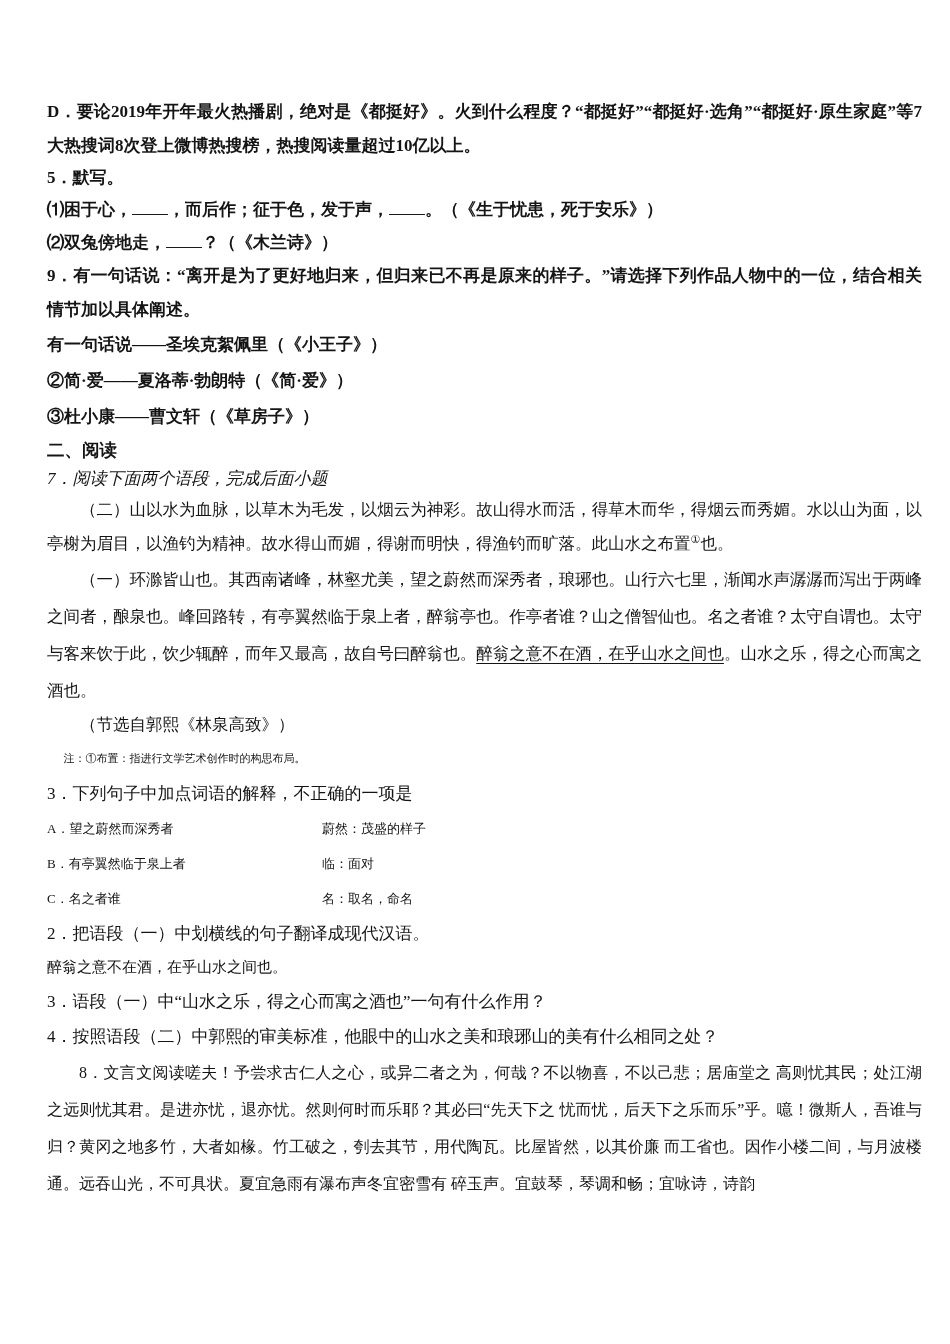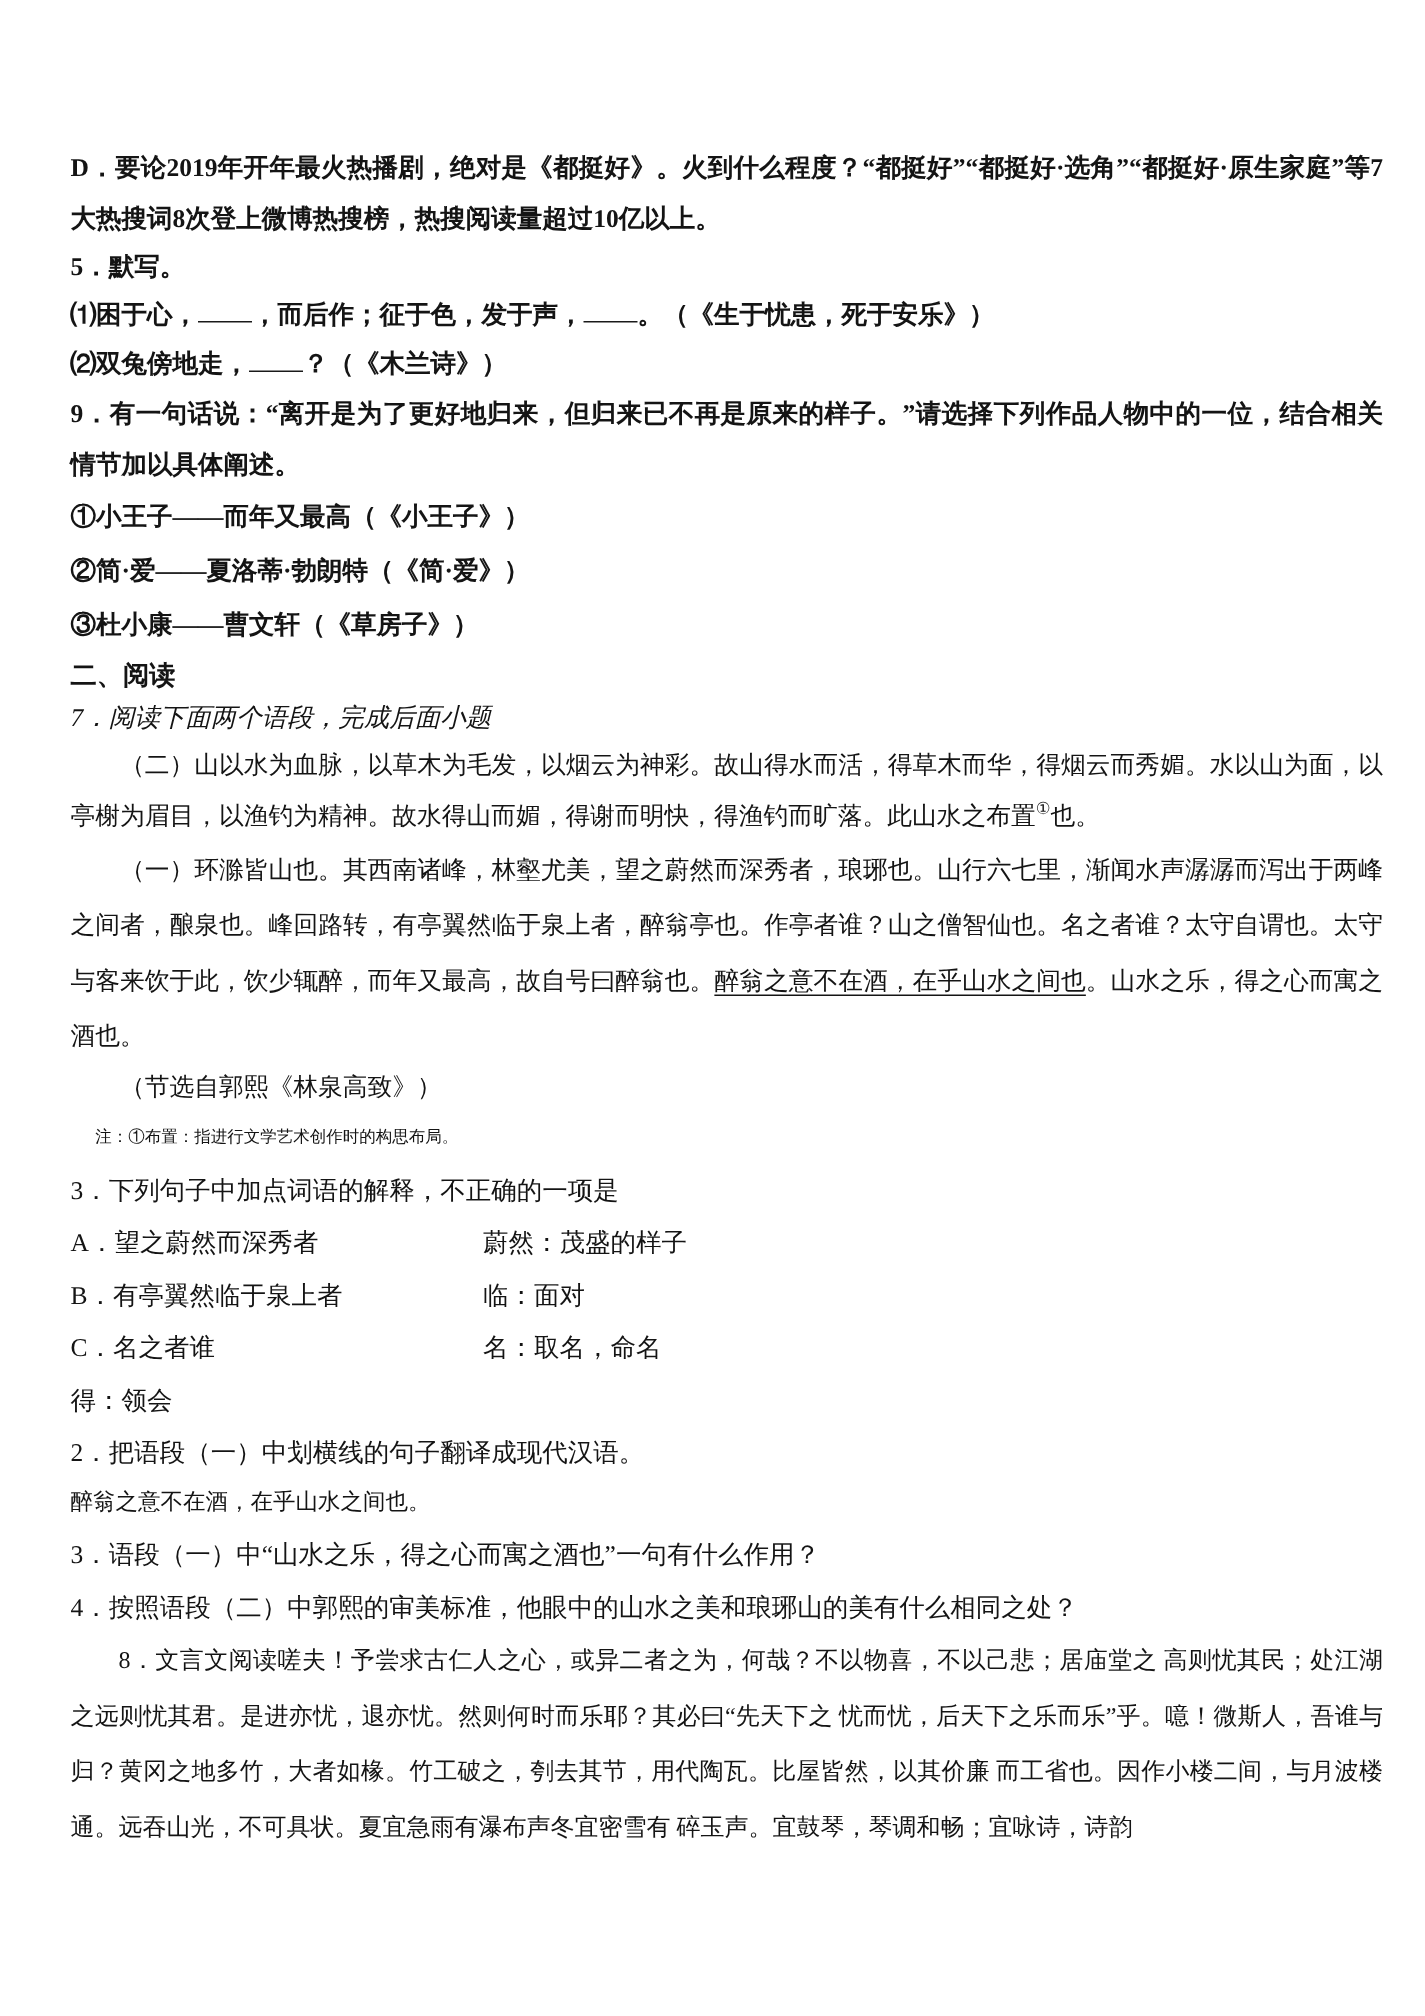--- a/index.html
+++ b/index.html
@@ -23,21 +23,21 @@
   .q6-stem{line-height:34px;}
   .choice{line-height:36px;}
   .sec-head{line-height:30px;font-size:17.5px;}
   .q7-intro{line-height:28px;font-style:italic;}
   .passage{font-size:16.5px;}
   .pass1{line-height:37px;text-indent:2em;}
   .pass2{line-height:34px;text-indent:2em;}
   .src-line{line-height:31px;text-indent:2em;font-size:16.5px;}
   .note-line{line-height:37px;text-indent:1.5em;font-size:11px;}
   .stem{line-height:34px;}
-  .opt-row{display:flex;line-height:35px;font-size:17px;}
+  .opt-row{display:flex;line-height:35px;font-size:13px;}
   .opt-left{width:275px;flex:0 0 275px;}
   .opt-right{flex:1;}
   .q2-ans{line-height:33px;font-size:15px;}
   .stem35{line-height:35px;}
   .q8-para{line-height:37px;text-indent:2em;font-size:16px;}
   .blank{
     display:inline-block;
     width:36px;height:1em;
     border-bottom:1.5px solid #1a1a1a;
     vertical-align:baseline;
@@ -53,21 +53,21 @@
   <p class="bold just d-para">D．要论2019年开年最火热播剧，绝对是《都挺好》。火到什么程度？“都挺好”“都挺好·选角”“都挺好·原生家庭”等7大热搜词8次登上微博热搜榜，热搜阅读量超过10亿以上。</p>
 
   <p class="bold q5-title">5．默写。</p>
 
   <p class="bold q5-item"><span>⑴困于心，</span><span class="blank"></span><span>，而后作；征于色，发于声，</span><span class="blank"></span><span>。（《生于忧患，死于安乐》）</span></p>
 
   <p class="bold q5-item"><span>⑵双兔傍地走，</span><span class="blank"></span><span>？（《木兰诗》）</span></p>
 
   <p class="bold just q6-stem">9．有一句话说：“离开是为了更好地归来，但归来已不再是原来的样子。”请选择下列作品人物中的一位，结合相关情节加以具体阐述。</p>
 
-  <p class="bold choice">①小王子——而年又最高（《小王子》）</p>
+  <p class="bold choice">有一句话说——圣埃克絮佩里（《小王子》）</p>
   <p class="bold choice">②简·爱——夏洛蒂·勃朗特（《简·爱》）</p>
   <p class="bold choice">③杜小康——曹文轩（《草房子》）</p>
 
   <p class="bold sec-head">二、阅读</p>
 
   <p class="q7-intro">7．阅读下面两个语段，完成后面小题</p>
 
   <p class="passage pass2 just"><span>（二）山以水为血脉，以草木为毛发，以烟云为神彩。故山得水而活，得草木而华，得烟云而秀媚。水以山为面，以亭榭为眉目，以渔钓为精神。故水得山而媚，得谢而明快，得渔钓而旷落。此山水之布置</span><sup class="circ">①</sup><span>也。</span></p>
 
   <p class="passage pass1 just"><span>（一）环滁皆山也。其西南诸峰，林壑尤美，望之蔚然而深秀者，琅琊也。山行六七里，渐闻水声潺潺而泻出于两峰之间者，酿泉也。峰回路转，有亭翼然临于泉上者，醉翁亭也。作亭者谁？山之僧智仙也。名之者谁？太守自谓也。太守与客来饮于此，饮少辄醉，而年又最高，故自号曰醉翁也。</span><span class="u">醉翁之意不在酒，在乎山水之间也</span><span>。山水之乐，得之心而寓之酒也。</span></p>
@@ -84,21 +84,20 @@
   </div>
   <div class="opt-row">
     <span class="opt-left"><span>B．</span><span>有亭翼然临于泉上者</span></span>
     <span class="opt-right">临：面对</span>
   </div>
   <div class="opt-row">
     <span class="opt-left"><span>C．</span><span>名之者谁</span></span>
     <span class="opt-right">名：取名，命名</span>
   </div>
   <div class="opt-row">
-    <span class="opt-right">得：领会</span>
   </div>
 
   <p class="stem35">2．把语段（一）中划横线的句子翻译成现代汉语。</p>
 
   <p class="q2-ans">醉翁之意不在酒，在乎山水之间也。</p>
 
   <p class="stem35">3．语段（一）中“山水之乐，得之心而寓之酒也”一句有什么作用？</p>
 
   <p class="stem35">4．按照语段（二）中郭熙的审美标准，他眼中的山水之美和琅琊山的美有什么相同之处？</p>
 

